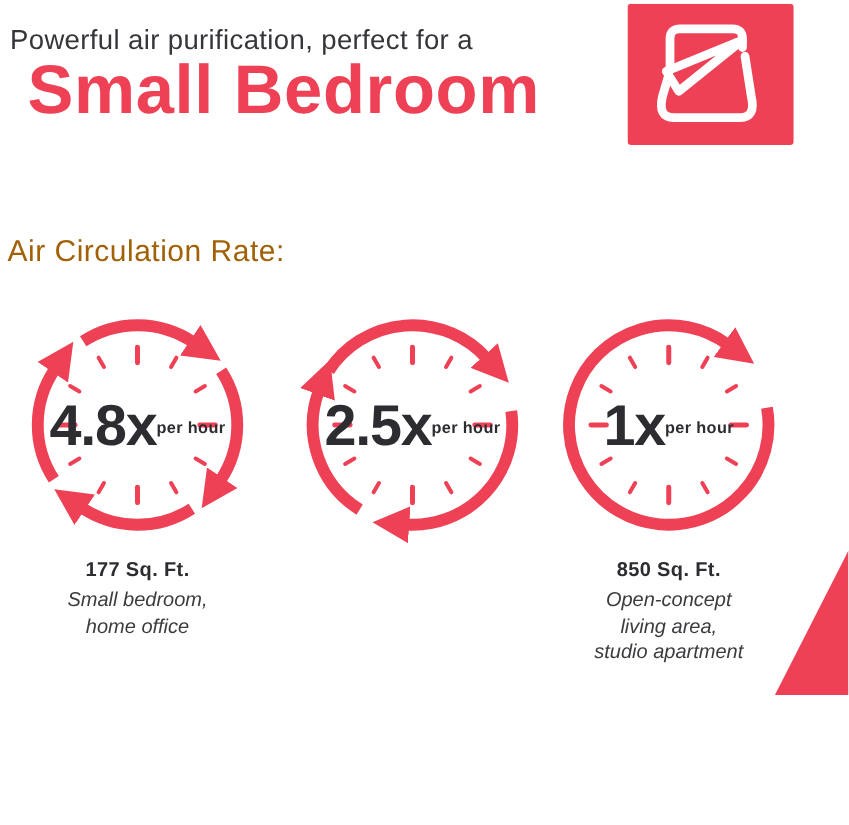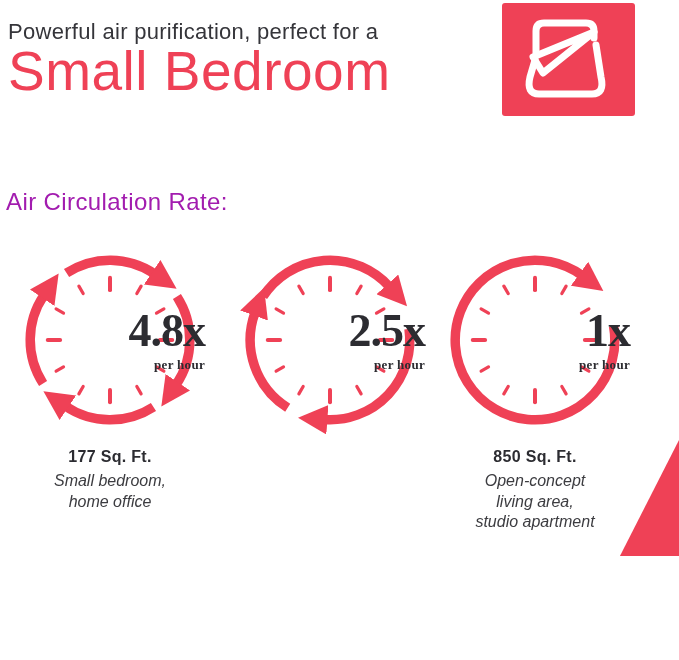--- a/index.html
+++ b/index.html
@@ -6,39 +6,39 @@
   .canvas {
     position:relative; width:679px; height:556px; background:#ffffff;
     overflow:hidden; font-family:"Liberation Sans", sans-serif;
     color:#2C2C31;
   }
   .intro {
     position:absolute; left:8px; top:19px; font-size:22px;
     color:#35353A; letter-spacing:.3px; font-weight:400; white-space:nowrap;
   }
   .headline {
-    position:absolute; left:8px; top:44px; font-size:55px; line-height:1;
-    font-weight:normal; color:var(--accent,#EF4156); letter-spacing:.5px; white-space:nowrap;
+    position:absolute; left:22px; top:44px; font-size:55px; line-height:1;
+    font-weight:bold; color:var(--accent,#EF4156); letter-spacing:.5px; white-space:nowrap;
   }
   .bed-badge { position:absolute; left:502px; top:3px; width:133px; height:113px; color:var(--accent,#EF4156); }
   .bed-badge svg { display:block; width:100%; height:100%; }
   .section-label {
     position:absolute; left:6px; top:188px; font-size:24px;
-    color:#a21caf; letter-spacing:.4px; font-weight:400; white-space:nowrap;
+    color:#a16207; letter-spacing:.4px; font-weight:400; white-space:nowrap;
   }
   .cards { position:absolute; left:0; top:245px; width:679px; height:320px; }
   .card { position:absolute; top:0; width:220px; text-align:center; }
   .card:nth-of-type(1) { left:0; }
   .card:nth-of-type(2) { left:220px; }
   .card:nth-of-type(3) { left:425px; }
   .clock { position:relative; width:190px; height:190px; margin:0 auto; }
   .clock-canvas, .clock-canvas svg { position:absolute; inset:0; width:190px; height:190px; }
   .clock-label {
-    position:absolute; inset:0; display:flex; flex-direction:column;
-    align-items:flex-end; justify-content:center; pointer-events:none;font-family:Liberation Serif, serif;
+    position:absolute; inset:0; display:flex; flex-direction:row;
+    align-items:center; justify-content:center; pointer-events:none;
   }
   .rate { font-size:46px; font-weight:bold; color:#2C2C31; line-height:1; letter-spacing:-1px; }
   .unit { font-size:13px; font-weight:bold; color:#2C2C31; margin-top:3px; letter-spacing:.3px; }
   .area { margin-top:13px; font-size:16px; font-weight:bold; color:#2C2C31; letter-spacing:.3px; line-height:1.15; }
   .rooms {
     margin-top:5px; font-size:16px; font-style:italic; color:#3C3C40;
     line-height:1.26; white-space:pre-line;
   }
   .corner-triangle {
     position:absolute; left:567px; top:440px; width:112px; height:220px;

